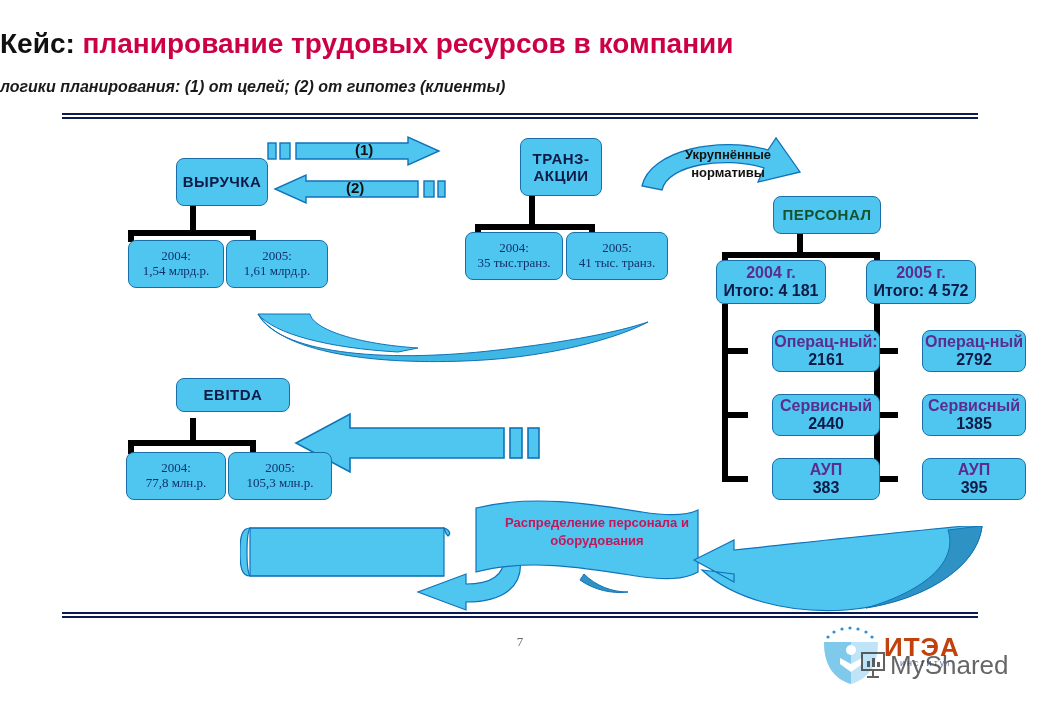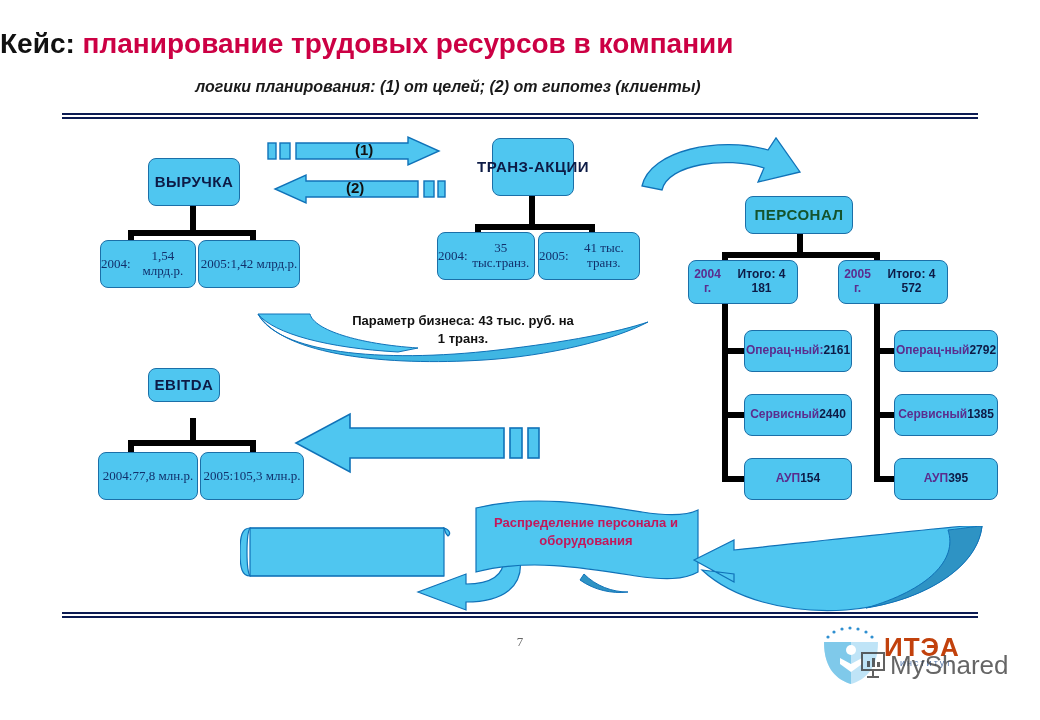--- a/index.html
+++ b/index.html
@@ -11,40 +11,40 @@
   .slide{position:absolute;inset:0;}
 
   
   .title{
     position:absolute;left:0;top:28px;width:1040px;text-align:left;
     font-size:28px;font-weight:bold;white-space:nowrap;
   }
   .title .kw{color:#111111;}
   .title .hl{color:#CC0044;}
   .subtitle{
-    position:absolute;left:0;top:78px;width:896px;text-align:center;
+    position:absolute;left:0;top:78px;width:896px;text-align:left;
     font-size:16px;font-weight:bold;font-style:italic;color:#1a1a1a;
   }
   .rule{position:absolute;left:62px;width:916px;}
   .rule .l1{height:2px;background:#0b1a52;}
   .rule .l2{height:2px;background:#0b1a52;margin-top:2px;}
   .rule-top{top:113px;}
   .rule-bottom{top:612px;}
 
   
   .box{
     position:absolute;box-sizing:border-box;
     background:#4FC6F0;border:1px solid #1b6fa8;border-radius:8px;
-    display:flex;flex-direction:row;align-items:center;justify-content:center;
-    text-align:center;line-height:1.15;z-index:5;
+    display:flex;flex-direction:column;align-items:center;justify-content:center;
+    text-align:center;line-height:1.15;z-index:5;margin-left:28px;
   }
   .box .ln{display:block;}
   .hdr{font-weight:bold;font-size:15px;color:#0d1b46;letter-spacing:.5px;}
   .hdr.magenta{color:#14532d;}
-  .leaf{font-size:12px;color:#12306b;}
+  .leaf{font-size:16px;color:#12306b;}
   .leaf.serif{font-family:"Liberation Serif", serif;font-size:13px;}
   .leaf.purple{color:#5B2D8E;font-weight:bold;}
   .leaf.navy{color:#0d1b46;font-weight:bold;}
 
   
   .conn{position:absolute;background:#000000;z-index:3;}
 
   
   .arrow{position:absolute;z-index:4;}
   .arrow svg{display:block;overflow:visible;}
@@ -106,21 +106,21 @@
     <span class="hdr">ВЫРУЧКА</span>
   </div>
 
   <div class="box" style="left:100px;top:240px;width:96px;height:48px;">
     <span class="leaf serif ln">2004:</span>
     <span class="leaf serif ln">1,54 млрд.р.</span>
   </div>
 
   <div class="box" style="left:198px;top:240px;width:102px;height:48px;">
     <span class="leaf serif ln">2005:</span>
-    <span class="leaf serif ln">1,42 млрд.р.</span>
+    <span class="leaf serif ln">1,61 млрд.р.</span>
   </div>
 
   <div class="arrow" style="left:268px;top:136px;">
     <svg width="172" height="30" viewBox="0 0 172 30">
       <g fill="#4FC6F0" stroke="#1072b8" stroke-width="1.4">
         <rect x="0" y="7" width="8" height="16"></rect>
         <rect x="12" y="7" width="10" height="16"></rect>
         <path d="M28 7 L140 7 L140 1 L171 15 L140 29 L140 23 L28 23 Z"></path>
       </g>
     </svg>
@@ -156,20 +156,24 @@
   <div class="box" style="left:538px;top:232px;width:102px;height:48px;">
     <span class="leaf serif ln">2005:</span>
     <span class="leaf serif ln">41 тыс. транз.</span>
   </div>
 
   <div class="arrow" style="left:640px;top:138px;">
     <svg width="185" height="72" viewBox="0 0 185 72">
       <path d="M2 48 C10 12 80 -2 128 12 L136 0 L160 34 L118 44 L124 30 C86 18 28 26 22 52 Z" fill="#4FC6F0" stroke="#1072b8" stroke-width="1.3"></path>
     </svg>
   </div>
+  <div class="ribbon-text" style="left:648px;top:146px;width:160px;">
+    <span class="ln">Укрупнённые</span>
+    <span class="ln">нормативы</span>
+  </div>
 
   <div class="conn" style="left:797px;top:232px;width:6px;height:24px;"></div>
   <div class="conn" style="left:722px;top:252px;width:158px;height:6px;"></div>
   <div class="conn" style="left:722px;top:252px;width:6px;height:14px;"></div>
   <div class="conn" style="left:874px;top:252px;width:6px;height:14px;"></div>
 
   <div class="box" style="left:745px;top:196px;width:108px;height:38px;">
     <span class="hdr magenta">ПЕРСОНАЛ</span>
   </div>
 
@@ -186,21 +190,21 @@
   <div class="box" style="left:744px;top:330px;width:108px;height:42px;">
     <span class="leaf purple ln">Операц-ный:</span>
     <span class="leaf navy ln">2161</span>
   </div>
   <div class="box" style="left:744px;top:394px;width:108px;height:42px;">
     <span class="leaf purple ln">Сервисный</span>
     <span class="leaf navy ln">2440</span>
   </div>
   <div class="box" style="left:744px;top:458px;width:108px;height:42px;">
     <span class="leaf purple ln">АУП</span>
-    <span class="leaf navy ln">154</span>
+    <span class="leaf navy ln">383</span>
   </div>
 
   <div class="box" style="left:838px;top:260px;width:110px;height:44px;">
     <span class="leaf purple ln">2005 г.</span>
     <span class="leaf navy ln">Итого: 4 572</span>
   </div>
 
   <div class="conn" style="left:874px;top:304px;width:6px;height:178px;"></div>
   <div class="conn" style="left:874px;top:348px;width:24px;height:6px;"></div>
   <div class="conn" style="left:874px;top:412px;width:24px;height:6px;"></div>
@@ -218,31 +222,27 @@
     <span class="leaf purple ln">АУП</span>
     <span class="leaf navy ln">395</span>
   </div>
 
   <div class="ribbon" style="left:248px;top:300px;">
     <svg width="404" height="66" viewBox="0 0 404 66">
       <path d="M10 14 C30 52 130 64 250 50 C320 42 370 32 400 22 C366 40 300 56 236 60 C140 66 36 56 10 14 Z" fill="#3FB6E3" stroke="#1072b8" stroke-width="1"></path>
       <path d="M10 14 L62 14 C66 30 110 44 170 48 L150 52 C80 48 26 34 10 14 Z" fill="#4FC6F0" stroke="#1072b8" stroke-width="1"></path>
     </svg>
   </div>
-  <div class="ribbon-text" style="left:348px;top:312px;width:230px;">
-    <span class="ln">Параметр бизнеса:</span>
-    <span class="ln">43 тыс. руб. на 1 транз.</span>
-  </div>
 
   <div class="conn" style="left:190px;top:418px;width:6px;height:26px;"></div>
   <div class="conn" style="left:128px;top:440px;width:128px;height:6px;"></div>
   <div class="conn" style="left:128px;top:440px;width:6px;height:14px;"></div>
   <div class="conn" style="left:250px;top:440px;width:6px;height:14px;"></div>
 
-  <div class="box" style="left:148px;top:368px;width:72px;height:34px;">
+  <div class="box" style="left:148px;top:378px;width:114px;height:34px;">
     <span class="hdr">EBITDA</span>
   </div>
 
   <div class="box" style="left:98px;top:452px;width:100px;height:48px;">
     <span class="leaf serif ln">2004:</span>
     <span class="leaf serif ln">77,8 млн.р.</span>
   </div>
   <div class="box" style="left:200px;top:452px;width:104px;height:48px;">
     <span class="leaf serif ln">2005:</span>
     <span class="leaf serif ln">105,3 млн.р.</span>
@@ -273,21 +273,21 @@
       <path d="M120 2 C124 30 104 46 66 46 L66 54 L18 36 L66 18 L66 28 C90 28 104 20 104 2 Z" fill="#4FC6F0" stroke="#1072b8" stroke-width="1.2"></path>
     </svg>
   </div>
 
   <div class="ribbon" style="left:472px;top:500px;">
     <svg width="230" height="96" viewBox="0 0 230 96">
       <path d="M4 8 C60 -6 120 4 170 12 C196 16 214 16 226 10 L226 72 C212 80 192 80 164 76 C114 68 56 58 4 72 Z" fill="#4FC6F0" stroke="#1072b8" stroke-width="1.2"></path>
       <path d="M112 74 C124 86 140 92 156 92 C140 94 122 90 108 80 Z" fill="#2E93C4" stroke="#1072b8" stroke-width="1"></path>
     </svg>
   </div>
-  <div class="ribbon-text magenta" style="left:478px;top:514px;width:216px;">
+  <div class="ribbon-text magenta" style="left:489px;top:514px;width:216px;">
     <span class="ln">Распределение</span>
     <span class="ln">персонала  и</span>
     <span class="ln">оборудования</span>
   </div>
 
   <div class="ribbon" style="left:690px;top:526px;">
     <svg width="296" height="92" viewBox="0 0 296 92">
       <path d="M4 34 L44 14 L44 24 C120 16 210 6 276 0 L292 0 C286 44 228 78 156 84 C96 88 42 72 12 44 L44 48 L44 56 Z" fill="#4FC6F0" stroke="#1072b8" stroke-width="1.2"></path>
       <path d="M258 4 C276 2 288 0 292 0 C288 40 238 72 176 82 C238 64 268 34 258 4 Z" fill="#2E93C4" stroke="#1072b8" stroke-width="1"></path>
     </svg>

